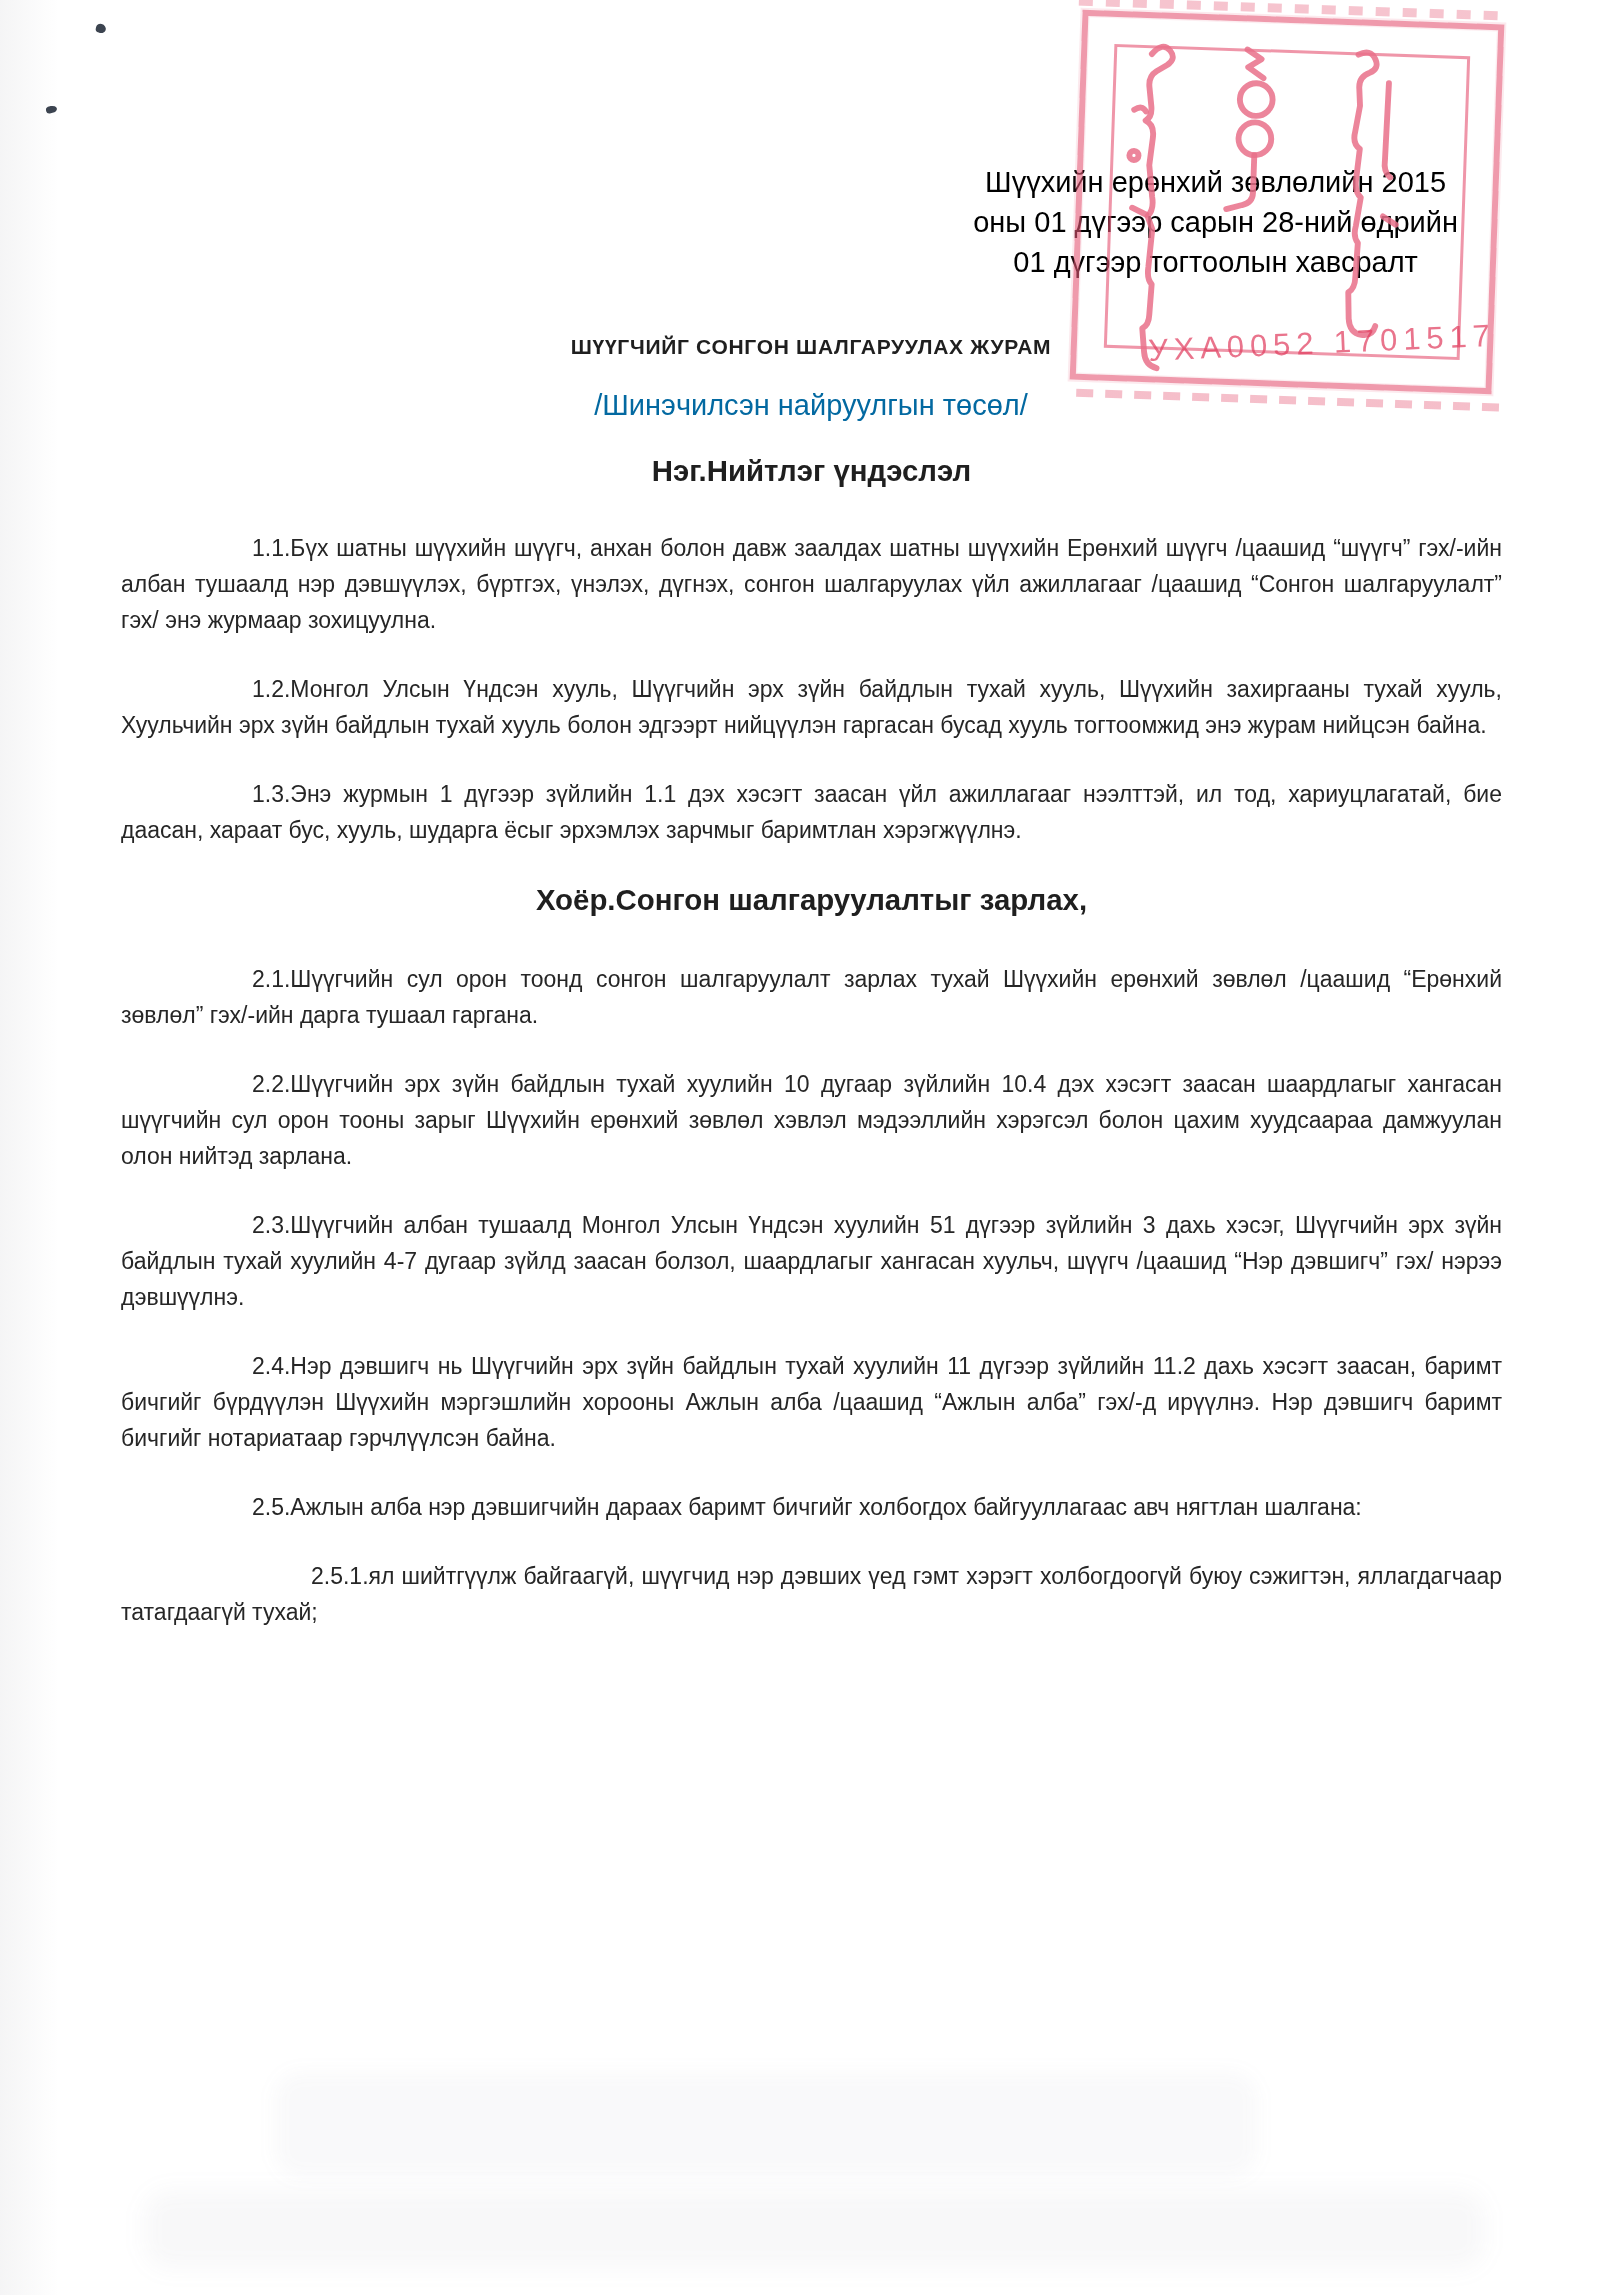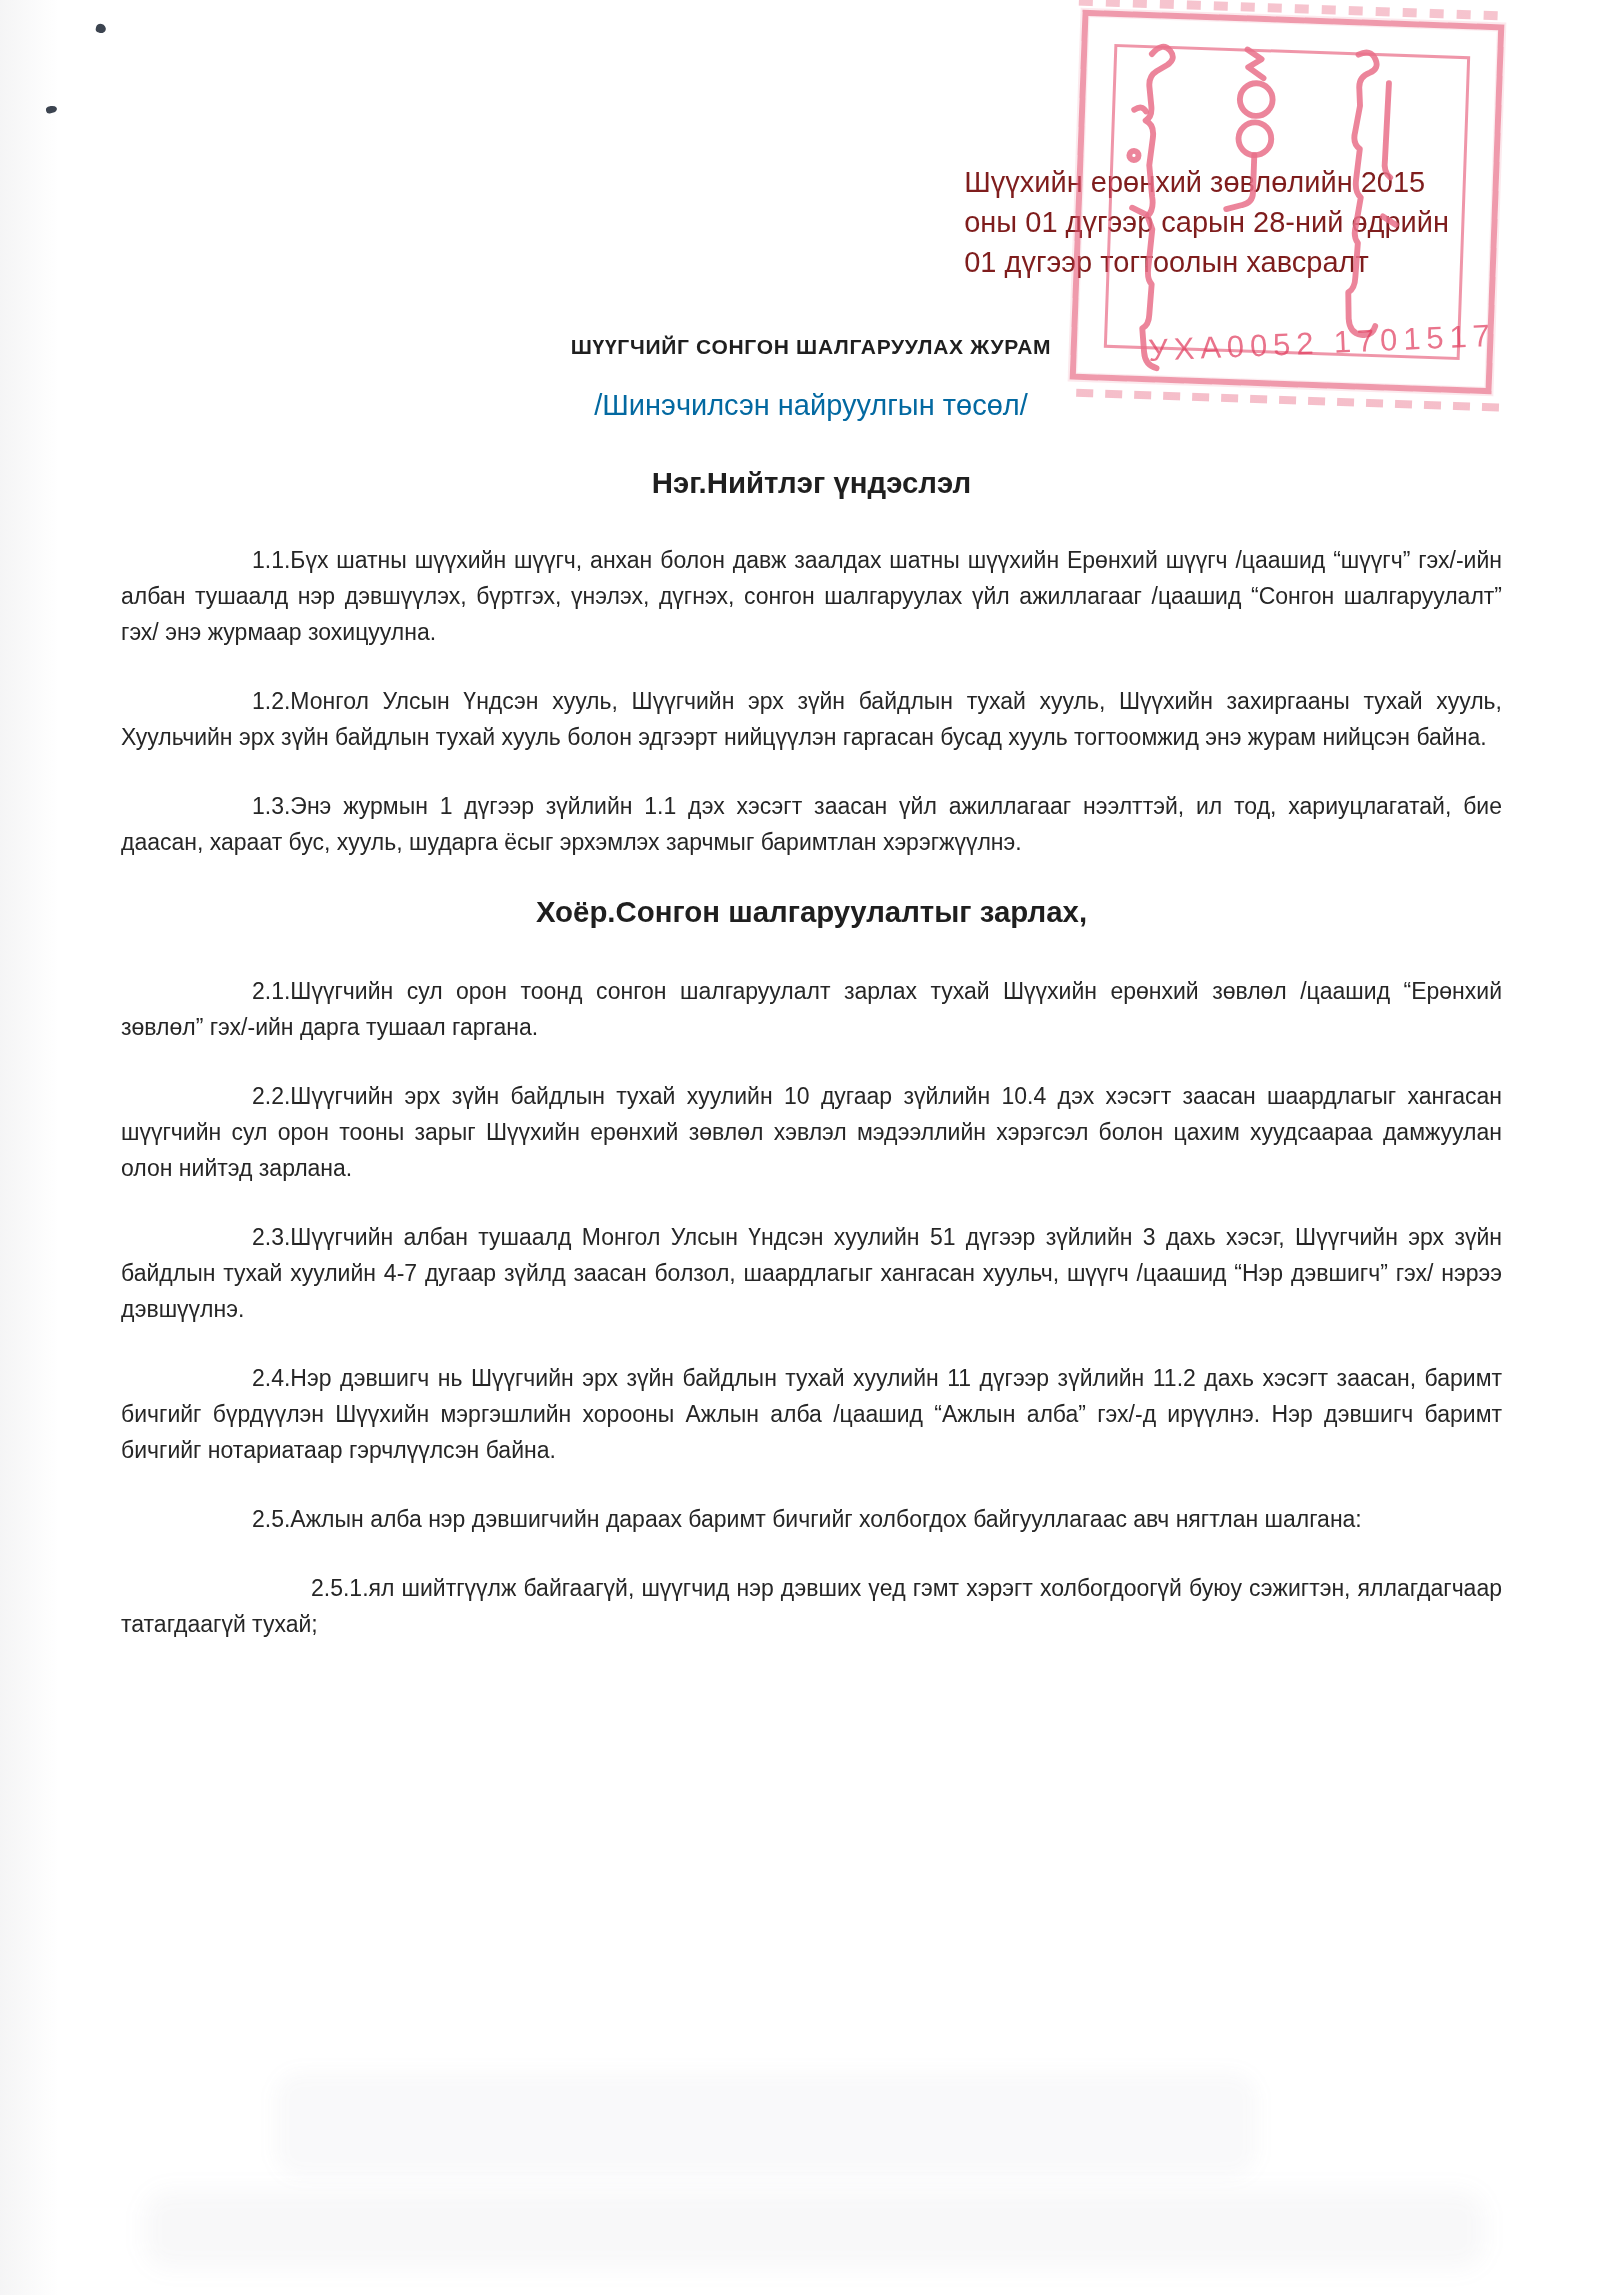--- a/index.html
+++ b/index.html
@@ -57,35 +57,35 @@
   .stamp-serial {
     position: absolute; left: 77px; bottom: 27.5px;
     transform: rotate(-4.5deg);
     color: rgba(224, 62, 96, 0.72);
     font-size: 31px; letter-spacing: 5.9px; font-weight: 400;
     white-space: nowrap;
   }
 
   
   .header-note {
-    position: absolute; top: 162px; right: 173px;
-    text-align: left; font-size: 29px; line-height: 40px;
-    color: #7f1d1d; z-index: 2;
+    position: absolute; top: 162px; right: 164px;
+    text-align: center; font-size: 29px; line-height: 40px;
+    color: #000000; z-index: 2;
   }
   .doc-title {
     position: absolute; top: 335px; left: 0; width: 100%;
     text-align: center; font-size: 21px; font-weight: bold;
     letter-spacing: 0.7px; color: #1f1f1f; z-index: 2;
   }
   .doc-subtitle {
     position: absolute; top: 389px; left: 0; width: 100%;
     text-align: center; font-size: 29px; color: #0369a1; z-index: 2;
   }
   .content {
-    position: absolute; top: 452px; left: 121px; width: 1381px; z-index: 2; margin-top: 12px;
+    position: absolute; top: 452px; left: 121px; width: 1381px; z-index: 2;
   }
   .sec-heading {
     text-align: center; font-size: 29.4px; font-weight: bold;
     line-height: 37px; color: #1f1f1f; margin-bottom: 41px;
   }
   .sec-heading-2 { margin-top: 7.9px; margin-bottom: 43px; }
   .para {
     font-size: 23px; line-height: 36px; text-align: justify;
     text-indent: 131px; margin: 0 0 33px 0; color: #262626;
   }

